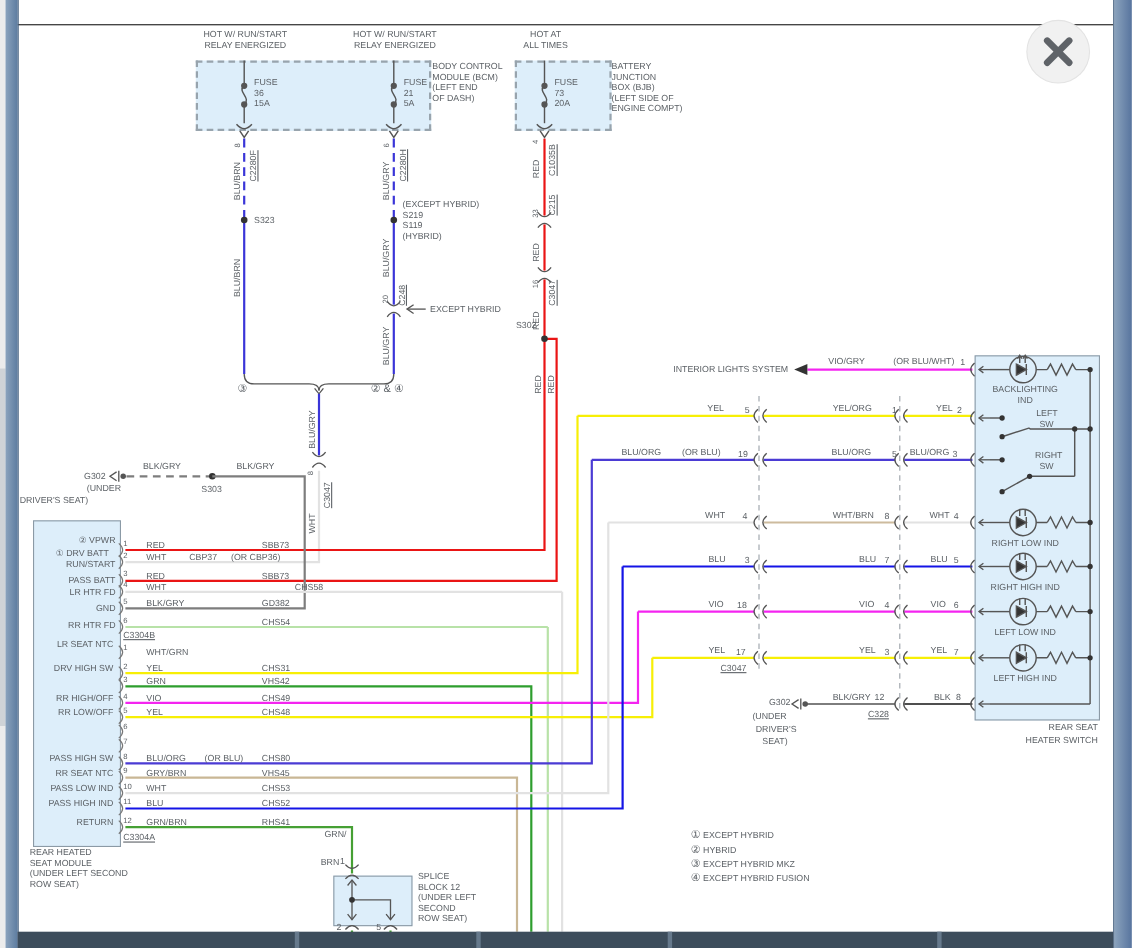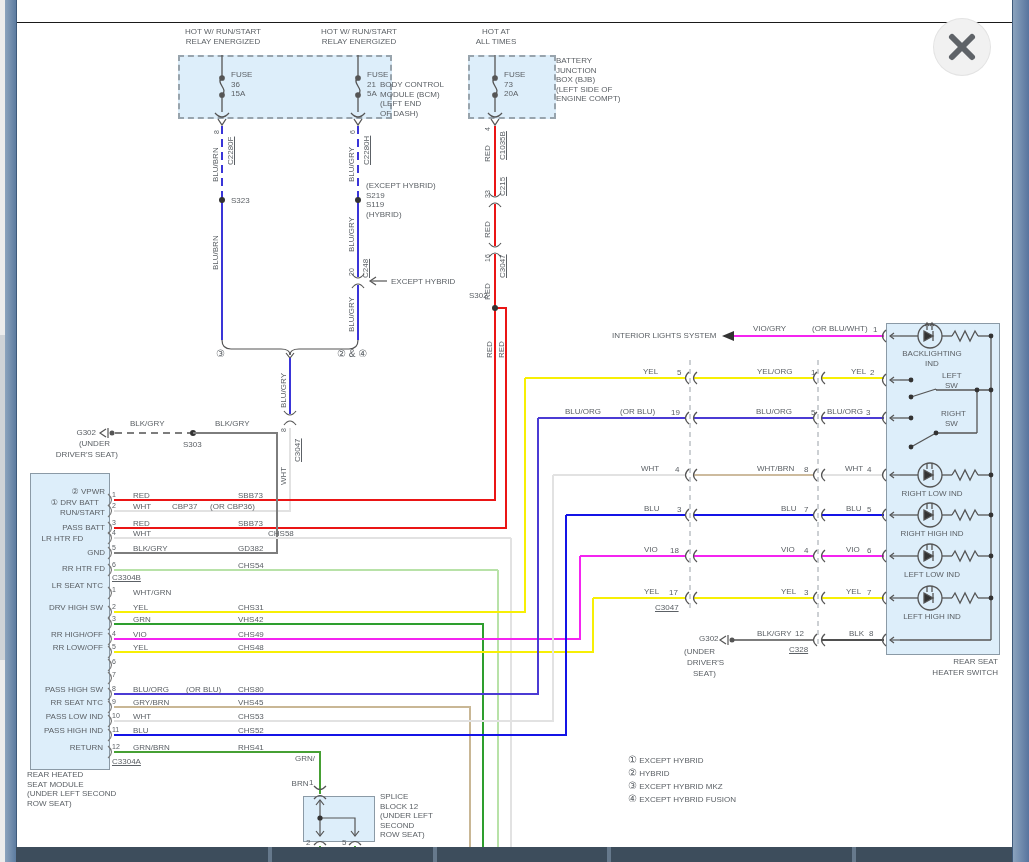--- a/index.html
+++ b/index.html
@@ -332,21 +332,21 @@
     </g>
     <circle cx="320" cy="818" r="2.6" fill="#333"></circle>
     <line x1="320" y1="846" x2="320" y2="849" stroke-width="2" stroke="#46a034"></line>
     <line x1="355" y1="846" x2="355" y2="849" stroke-width="2" stroke="#46a034"></line>
   </svg>
 
   <div class="L C" style="left:177px;top:27px;width:92px;"><span>HOT W/ RUN/START</span><br><span>RELAY ENERGIZED</span></div>
   <div class="L C" style="left:313px;top:27px;width:92px;"><span>HOT W/ RUN/START</span><br><span>RELAY ENERGIZED</span></div>
   <div class="L C" style="left:462px;top:27px;width:68px;"><span>HOT AT</span><br><span>ALL TIMES</span></div>
 
-  <div class="L" style="left:380px;top:56px;margin-top:24px;"><span>BODY CONTROL</span><br><span>MODULE (BCM)</span><br><span>(LEFT END</span><br><span>OF DASH)</span></div>
+  <div class="L" style="left:393px;top:56px;"><span>BODY CONTROL</span><br><span>MODULE (BCM)</span><br><span>(LEFT END</span><br><span>OF DASH)</span></div>
   <div class="L" style="left:556px;top:56px;"><span>BATTERY</span><br><span>JUNCTION</span><br><span>BOX (BJB)</span><br><span>(LEFT SIDE OF</span><br><span>ENGINE COMPT)</span></div>
 
   <div class="L" style="left:231px;top:70px;"><span>FUSE</span><br><span>36</span><br><span>15A</span></div>
   <div class="L" style="left:367px;top:70px;"><span>FUSE</span><br><span>21</span><br><span>5A</span></div>
   <div class="L" style="left:504px;top:70px;"><span>FUSE</span><br><span>73</span><br><span>20A</span></div>
 
   <div class="L V S" style="left:212px;top:134px;">8</div>
   <div class="L V U" style="left:226px;top:165px;">C2280F</div>
   <div class="L V" style="left:211px;top:182px;">BLU/BRN</div>
   <div class="L" style="left:231px;top:196px;">S323</div>
@@ -377,30 +377,30 @@
   <div class="L V" style="left:483px;top:238px;">RED</div>
   <div class="L V S" style="left:483px;top:262px;">16</div>
   <div class="L V U" style="left:498px;top:278px;">C3047</div>
   <div class="L V" style="left:483px;top:300px;">RED</div>
   <div class="L" style="left:469px;top:291px;">S302</div>
   <div class="L V" style="left:485px;top:358px;">RED</div>
   <div class="L V" style="left:497px;top:358px;">RED</div>
 
   <div class="L R" style="left:66px;top:428px;width:30px;">G302</div>
   <div class="L R" style="left:20px;top:439px;width:90px;">(UNDER</div>
-  <div class="L R" style="left:28px;top:450px;width:90px;">DRIVER'S SEAT)</div>
+  <div class="L R" style="left:4px;top:450px;width:90px;text-align:center;">DRIVER'S SEAT)</div>
   <div class="L" style="left:130px;top:419px;">BLK/GRY</div>
   <div class="L" style="left:215px;top:419px;">BLK/GRY</div>
   <div class="L" style="left:183px;top:440px;">S303</div>
 
   <div class="L R" style="left:20px;top:487px;width:85px;">② VPWR</div>
   <div class="L R" style="left:14px;top:498px;width:85px;">① DRV BATT</div>
   <div class="L R" style="left:20px;top:508px;width:85px;">RUN/START</div>
   <div class="L R" style="left:20px;top:523px;width:85px;">PASS BATT</div>
-  <div class="L R" style="left:20px;top:534px;width:85px;text-align:center;">LR HTR FD</div>
+  <div class="L R" style="left:20px;top:534px;width:85px;">LR HTR FD</div>
   <div class="L R" style="left:20px;top:548px;width:85px;">GND</div>
   <div class="L R" style="left:20px;top:564px;width:85px;">RR HTR FD</div>
 
   <div class="L S" style="left:112px;top:490px;">1</div>
   <div class="L" style="left:133px;top:491px;">RED</div>
   <div class="L" style="left:238px;top:491px;">SBB73</div>
   <div class="L S" style="left:112px;top:501px;">2</div>
   <div class="L" style="left:133px;top:502px;">WHT</div>
   <div class="L" style="left:172px;top:502px;">CBP37</div>
   <div class="L" style="left:210px;top:502px;">(OR CBP36)</div>

